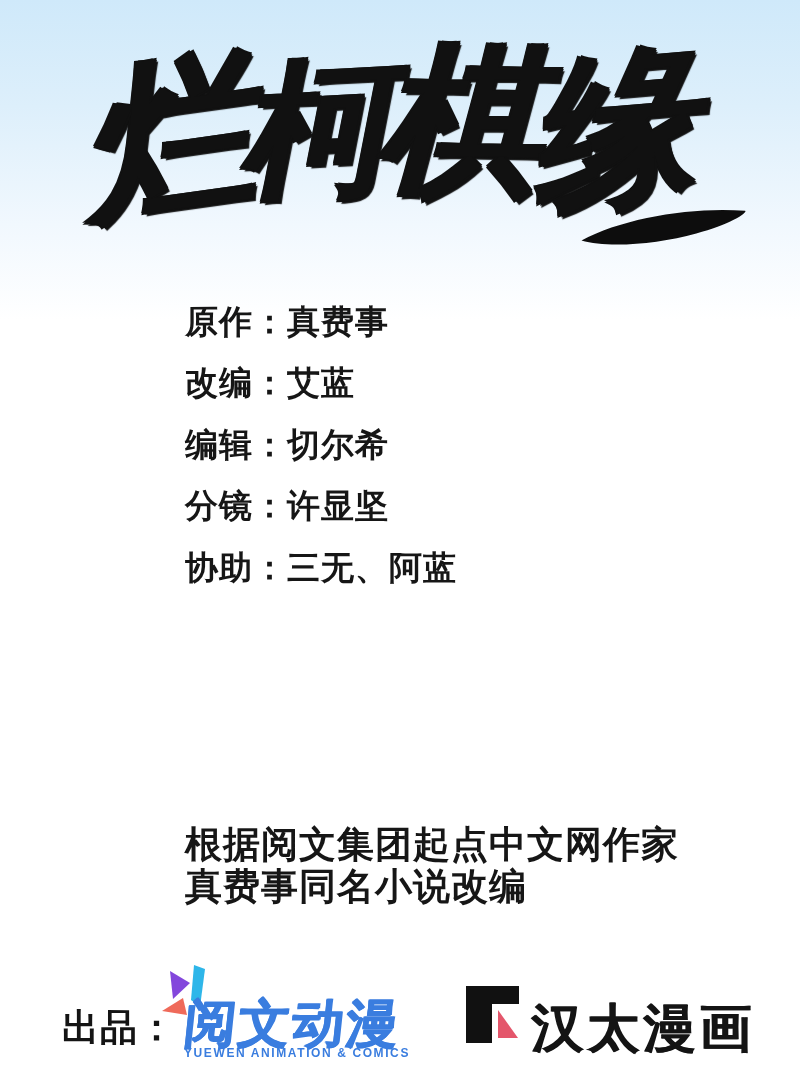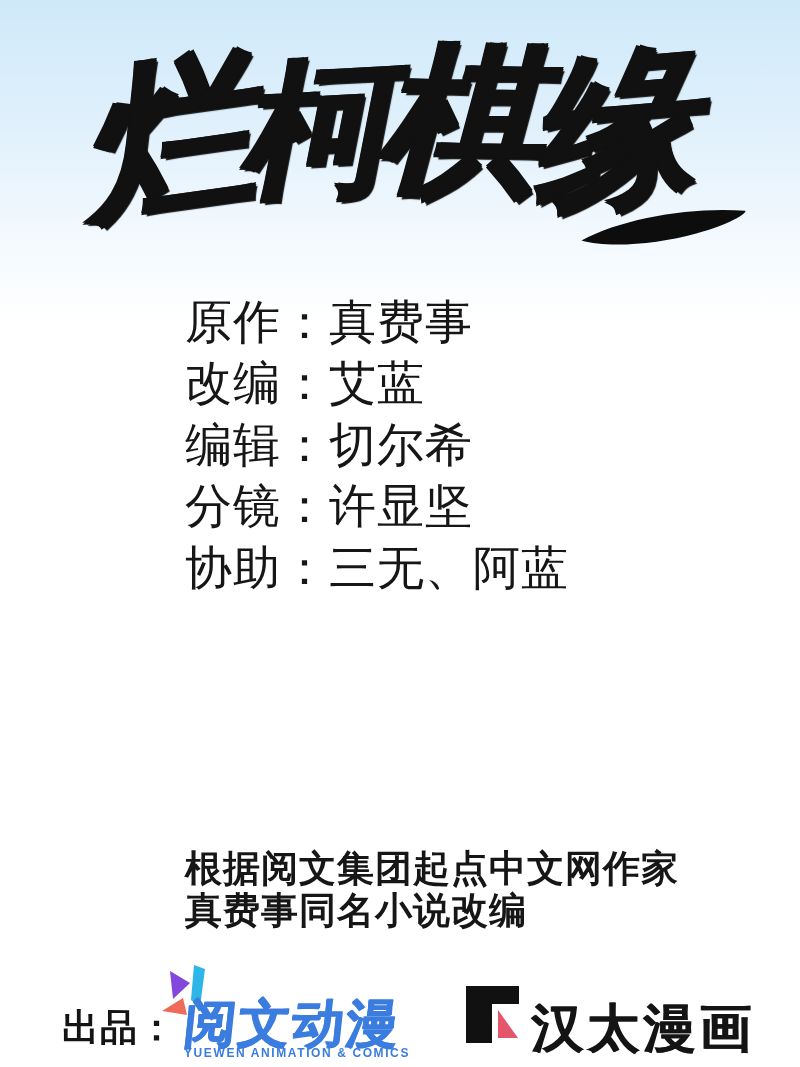--- a/index.html
+++ b/index.html
@@ -16,26 +16,26 @@
   .tc { line-height:1; display:inline-block;
         text-shadow:2px 1px 0 currentColor,-2px -1px 0 currentColor,2px -1px 0 currentColor,-2px 1px 0 currentColor,3px 3px 1px currentColor; }
   .tc0 { font-size:168px; transform:rotate(-8deg) translateY(12px); }
   .tc1 { font-size:148px; transform:rotate(-3deg) translateY(14px); margin-left:-10px; }
   .tc2 { font-size:162px; transform:rotate(1deg) translateY(-2px); margin-left:-8px; }
   .tc3 { font-size:166px; transform:rotate(-5deg) translateY(6px); margin-left:-12px; }
   .swoosh { position:absolute; left:578px; top:206px; transform:rotate(-3deg); }
 
   
   .credits { position:absolute; left:185px; top:291px; }
-  .credit-row { font-size:47px; line-height:61.4px; font-weight:normal; letter-spacing:1px;
+  .credit-row { font-size:33px; line-height:61.4px; font-weight:bold; letter-spacing:1px;
                 color:#161616; white-space:nowrap; }
 
   
   .note { position:absolute; left:185px; top:824px; font-size:37px; line-height:42px;
-          font-weight:bold; color:#161616; letter-spacing:1px;margin-top:24px; }
+          font-weight:bold; color:#161616; letter-spacing:1px; }
 
   
   .producer { position:absolute; left:0; top:958px; width:800px; height:109px; }
   .producer-label { position:absolute; left:62px; top:45px; font-size:37px; font-weight:bold; color:#141414; letter-spacing:1px; }
 
   .yuewen-spark { position:absolute; left:160px; top:5px; }
   .spark-purple { fill:var(--spark-purple,#8347dc); }
   .spark-cyan   { fill:var(--spark-cyan,#2eb6e9); }
   .spark-orange { fill:var(--spark-orange,#ef6a5a); }
   .yuewen-name { position:absolute; left:184px; top:31px; font-size:52px; font-weight:900;

